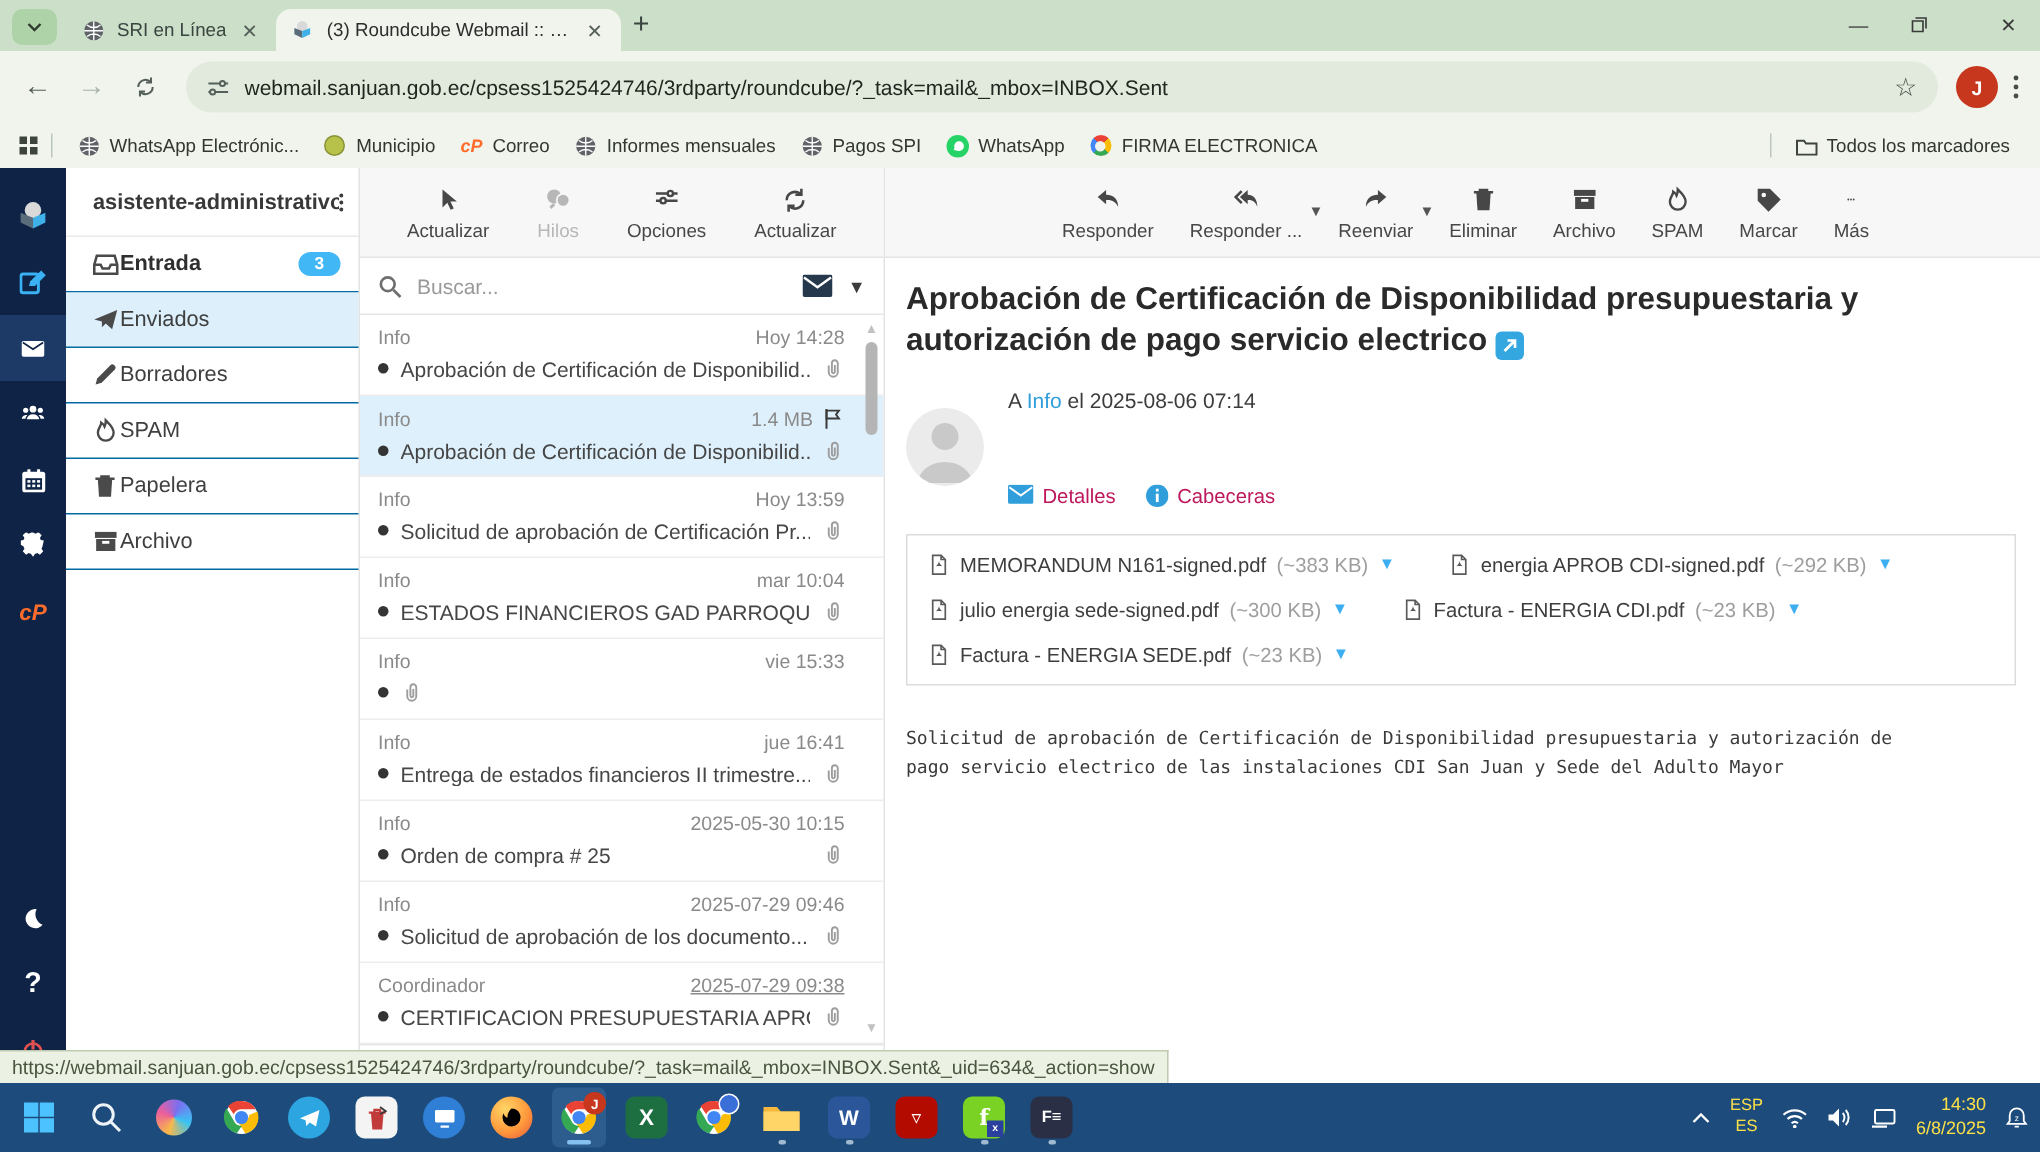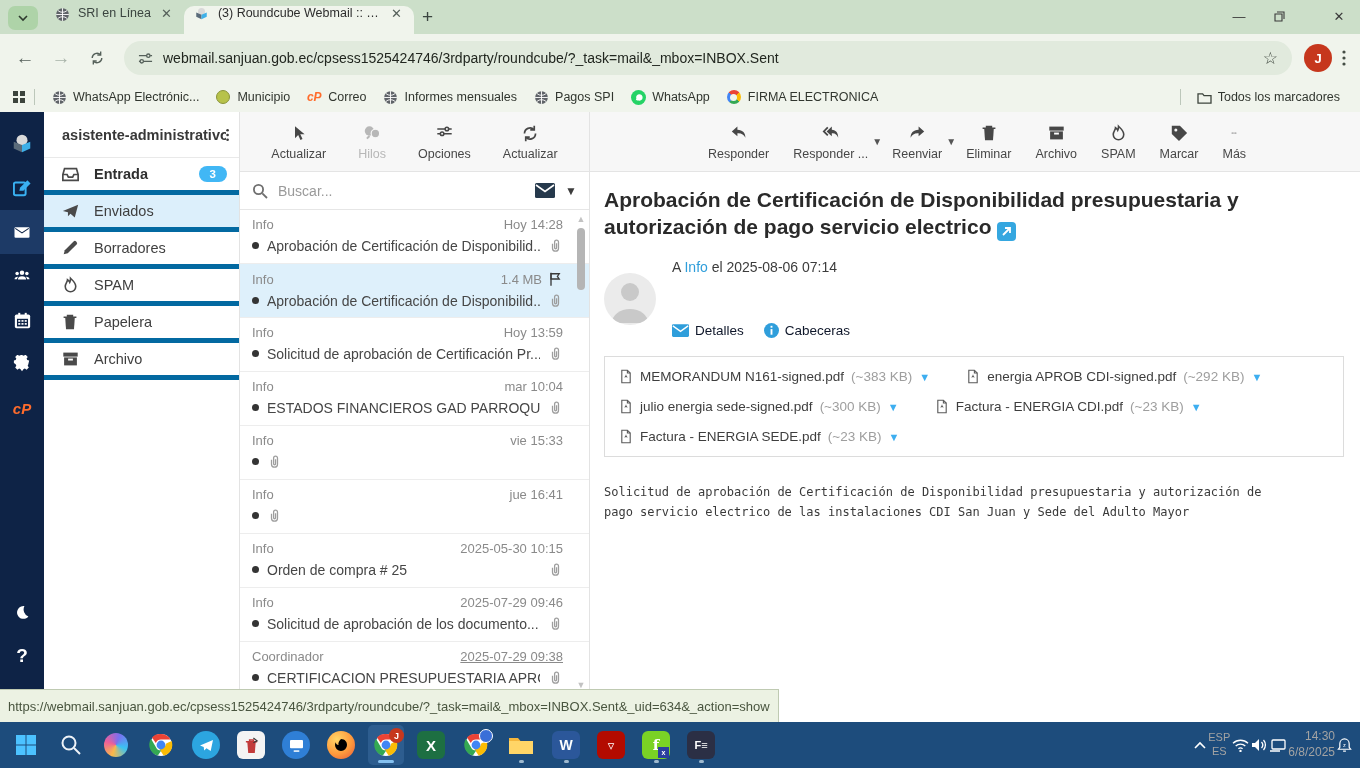--- a/index.html
+++ b/index.html
@@ -3,21 +3,21 @@
 <meta charset="utf-8">
 <style>
   *{margin:0;padding:0;box-sizing:border-box;}
   html,body{width:1360px;height:768px;}
   body{font-family:"Liberation Sans",sans-serif;background:#fff;overflow:hidden;}
   .screen{position:relative;width:1360px;height:768px;overflow:hidden;background:#fff;}
 
   
   .tabbar{height:34px;background:#ccdfc9;display:flex;align-items:flex-end;position:relative;}
   .tab-chevron{width:30px;height:24px;margin:0 6px 4px 8px;border-radius:7px;background:#aed3a8;display:flex;align-items:center;justify-content:center;color:#2e3a2e;}
-  .tab{display:flex;gap:8px;height:28px;padding:0 10px;font-size:12.5px;color:#3b4540;max-width:230px;}
+  .tab{display:flex;align-items:center;gap:8px;height:28px;padding:0 10px;font-size:12.5px;color:#3b4540;max-width:230px;}
   .tab.active{background:#f0f4ec;border-radius:10px 10px 0 0;color:#2d2d2d;}
   .tab .title{white-space:nowrap;overflow:hidden;text-overflow:ellipsis;max-width:165px;}
   .tab .close{font-size:13px;color:#55605a;padding:0 2px;}
   .newtab{font-size:19px;color:#3b4540;margin:0 0 6px 8px;}
   .wincontrols{position:absolute;right:6px;top:2px;display:flex;gap:20px;align-items:center;height:28px;}
   .wincontrols span{width:30px;text-align:center;color:#3a3a3a;font-size:13px;}
   .toolbar{height:48px;background:#f0f4ec;display:flex;align-items:center;padding:0 10px;gap:6px;}
   .navbtn{width:30px;height:30px;display:flex;align-items:center;justify-content:center;color:#55605a;font-size:19px;}
   .navbtn.dis{color:#a7b2a8;}
   .urlpill{flex:1;height:34px;background:#e1eadd;border-radius:17px;display:flex;align-items:center;padding:0 14px;gap:10px;margin:0 6px;}
@@ -38,21 +38,21 @@
   .rail-item.active{background:#1d3a66;}
   .rail-item.compose{color:#39b1f2;}
   .rail-item.cpanel{color:#ff6c2c;font-weight:bold;font-style:italic;font-size:15px;}
   .rail-spacer{flex:1;}
   .rail-item.logout{color:#e2504f;}
   .rail-item.help{font-size:19px;font-weight:bold;}
 
   .folders{width:196px;border-right:1px solid #e3e3e3;flex:none;display:flex;flex-direction:column;}
   .account{height:46px;display:flex;align-items:center;justify-content:space-between;padding:0 10px 0 18px;border-bottom:1px solid #e9e9e9;}
   .account .mail{font-size:14.5px;font-weight:bold;color:#383838;white-space:nowrap;overflow:hidden;}
-  .folder{height:37px;display:flex;align-items:center;gap:14px;padding:0 12px 0 16px;border-bottom:5px solid #0369a1;font-size:14.5px;color:#3f3f3f;}
+  .folder{height:37px;display:flex;align-items:center;padding:0 12px 0 16px;border-bottom:1px solid #0369a1;font-size:14.5px;color:#3f3f3f;}
   .folder .ficon{color:#4a4a4a;display:flex;width:20px;justify-content:center;}
   .folder.selected{background:#dceffb;}
   .folder .flabel{flex:1;}
   .folder.unread .flabel{font-weight:bold;color:#2f2f2f;}
   .badge{background:#41b7f5;color:#fff;font-size:11.5px;font-weight:bold;border-radius:9px;padding:2px 11px;}
 
   .listcol{width:350px;border-right:1px solid #e3e3e3;flex:none;display:flex;flex-direction:column;position:relative;}
   .mtoolbar{height:60px;background:#f7f7f7;border-bottom:1px solid #e4e4e4;display:flex;align-items:center;flex:none;}
   .tbtn{display:flex;flex-direction:column;align-items:center;gap:3px;font-size:12.5px;color:#474747;padding:0 10px;position:relative;}
   .tbtn .ticon{height:22px;display:flex;align-items:center;color:#474747;}
@@ -83,39 +83,39 @@
 
   .reading{flex:1;display:flex;flex-direction:column;overflow:hidden;}
   .reading .mtoolbar{gap:4px;padding-left:108px;}
   .subject{font-size:21px;font-weight:bold;color:#2a2a2a;line-height:1.3;margin:14px 16px 10px 14px;max-width:660px;}
   .extlink{display:inline-flex;width:19px;height:19px;background:#35a7e0;border-radius:4px;align-items:center;justify-content:center;vertical-align:-3px;margin-left:6px;}
   .senderblock{display:flex;gap:16px;margin:8px 14px 14px;align-items:center;}
   .avatar{width:52px;height:52px;border-radius:50%;background:#ebebeb;overflow:hidden;display:flex;align-items:center;justify-content:center;flex:none;}
   .sline1{font-size:14px;color:#3c3c3c;margin-bottom:9px;}
   .sline1 a{color:#2f9edb;text-decoration:none;}
   .sline2{display:flex;gap:20px;font-size:13.5px;}
-  .slink{color:#0f172a;display:flex;align-items:center;gap:6px;margin-top:39px;}
+  .slink{color:#be185d;display:flex;gap:6px;margin-top:39px;}
   .attachbox{border:1px solid #dcdcdc;margin:4px 16px 0 14px;padding:11px 14px;display:flex;flex-wrap:wrap;column-gap:36px;row-gap:13px;}
   .attach{display:flex;align-items:center;gap:7px;font-size:13.5px;color:#3e3e3e;white-space:nowrap;}
   .attach .size{color:#9e9e9e;}
   .attach .acaret{color:#3daef0;font-size:11px;}
   .attach .pdficon{color:#5a5a5a;display:flex;}
   .mailbody{font-family:"DejaVu Sans Mono","Liberation Mono",monospace;font-size:12px;color:#3a3a3a;line-height:1.65;margin:26px 16px 0 14px;max-width:692px;}
 
   
-  .statusbar{position:absolute;left:0;bottom:46px;height:33px;background:#ecf2e3;border:1px solid #bfcab2;border-left:0;border-bottom:0;display:flex;align-items:center;padding:0 8px;font-size:13px;color:#49553f;white-space:nowrap;z-index:5;}
+  .statusbar{position:absolute;left:0;bottom:46px;height:22px;background:#ecf2e3;border:1px solid #bfcab2;border-left:0;border-bottom:0;display:flex;align-items:center;padding:0 8px;font-size:13px;color:#49553f;white-space:nowrap;z-index:5;}
   .taskbar{position:absolute;left:0;bottom:0;width:1360px;height:46px;background:#1d4c7c;display:flex;align-items:center;padding:0 8px;}
   .ticons{display:flex;align-items:center;gap:9px;}
   .tk{width:36px;height:40px;display:flex;align-items:center;justify-content:center;position:relative;border-radius:5px;}
   .tk.active{background:#2d5d8f;}
   .tk.active::after{content:"";position:absolute;bottom:2px;left:10px;width:16px;height:3px;border-radius:2px;background:#85c1f0;}
   .tk.run::after{content:"";position:absolute;bottom:2px;left:16px;width:5px;height:3px;border-radius:2px;background:#9fb9cf;}
   .tkicon{width:28px;height:28px;display:flex;align-items:center;justify-content:center;border-radius:6px;font-weight:bold;position:relative;}
   .tkbadge{position:absolute;top:-5px;right:-6px;width:15px;height:15px;border-radius:50%;background:#c6371d;color:#fff;font-size:9px;display:flex;align-items:center;justify-content:center;font-weight:bold;}
-  .tray{margin-left:auto;display:flex;align-items:center;gap:2px;color:#a3a3a3;}
+  .tray{margin-left:auto;display:flex;align-items:center;gap:13px;color:#fde047;}
   .lang{font-size:11px;text-align:center;line-height:1.25;}
   .clock{font-size:12px;text-align:right;line-height:1.3;}
   svg{display:block;}
 </style>
 </head>
 <body>
 
 <div class="screen">
 
   <div class="tabbar">
@@ -555,20 +555,21 @@
           </div>
           <div class="mrow">
             <div class="l1">
               <span>Info</span>
       <span style="display:flex;align-items:center;gap:6px;">
                 <span>jue 16:41</span>
               </span>
             </div>
     <div class="l2">
               <span class="dot"></span>
+      <span class="subj">Entrega de estados financieros II trimestre...</span>
       <span class="clip">
                 <svg width="15" height="17" viewBox="0 0 20 20">
                   <path d="M6 7.5v6a4 4 0 0 0 8 0v-8a2.6 2.6 0 0 0-5.2 0v7.6a1.3 1.3 0 0 0 2.6 0V7" fill="none" stroke="currentColor" stroke-width="1.7"></path>
                 </svg>
               </span>
             </div>
           </div>
           <div class="mrow">
             <div class="l1">
               <span>Info</span>

